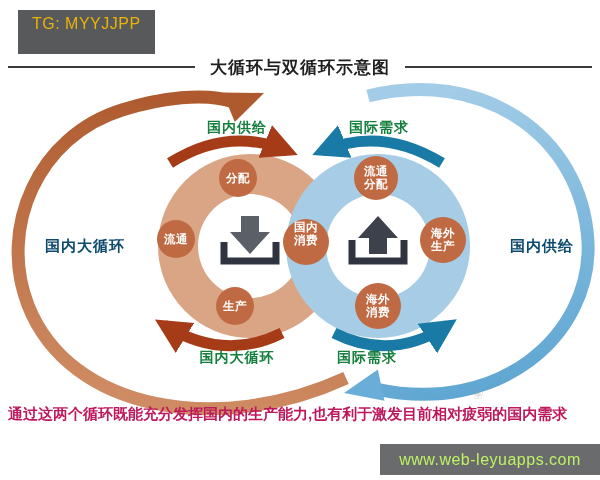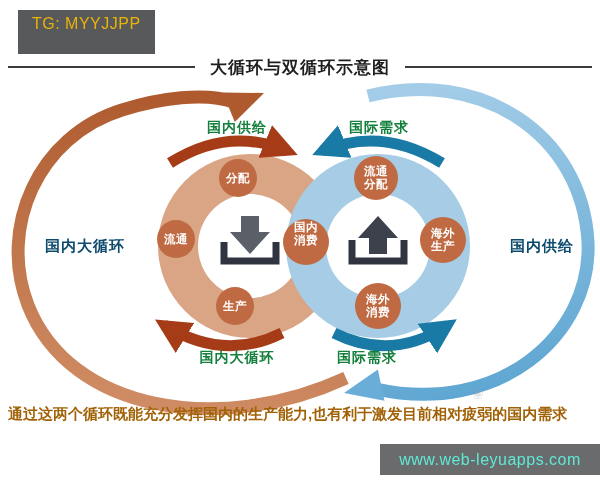--- a/index.html
+++ b/index.html
@@ -28,30 +28,30 @@
   }
   .lbl.big{font-size:15px;color:#0c4a6e;}
   .node-lbl{
     position:absolute;transform:translate(-50%,-50%);
     color:#ffffff;font-size:11.5px;font-weight:bold;line-height:1.12;
     text-align:center;white-space:nowrap;letter-spacing:0.5px;
   }
   .node-lbl span{display:block;}
   .caption{
     position:absolute;left:8px;top:405px;width:588px;
-    font-size:15px;font-weight:600;color:#a16207;white-space:nowrap;
+    font-size:15px;font-weight:600;color:#be185d;white-space:nowrap;
   }
   .watermark{
     position:absolute;left:472px;top:386px;width:120px;
     color:#9a9a9a;opacity:0.28;font-size:14px;letter-spacing:3px;
     pointer-events:none;
   }
   .footer-bar{
     position:absolute;left:380px;top:444px;width:220px;height:31px;
-    background:#6a6b6d;color:#5eead4;font-size:16px;
+    background:#6a6b6d;color:#bef264;font-size:16px;
     display:flex;align-items:center;justify-content:center;letter-spacing:0.5px;
   }
 </style>
 </head>
 <body>
 
 <div class="stage">
 
   <div class="badge">TG: MYYJJPP</div>
 

